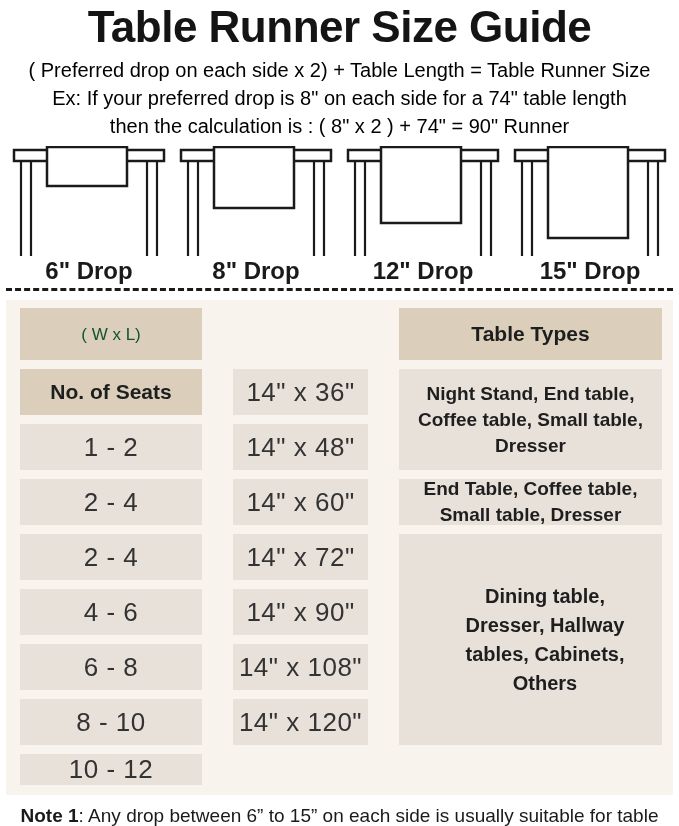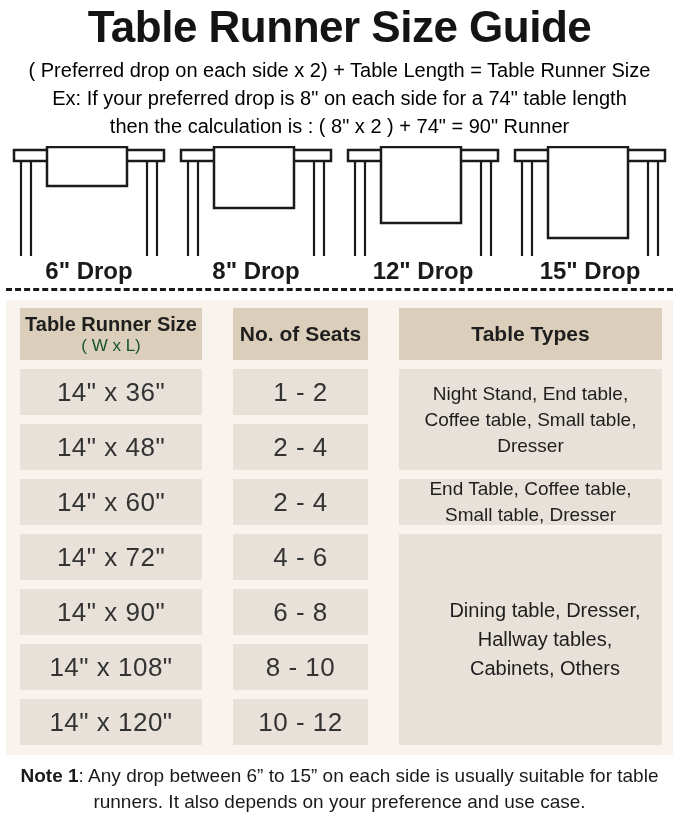--- a/index.html
+++ b/index.html
@@ -90,21 +90,21 @@
     font-weight: 400;
     letter-spacing: 0.5px;
     color: #333333;
   }
   .col3 { grid-column: 3; }
   .types-a { grid-row: 2 / span 2; }
   .types-b { grid-row: 4; }
   .types-c { grid-row: 5 / span 4; padding-left: 29px; }
   .types-text {
     font-size: 19px;
-    font-weight: 400;
+    font-weight: 700;
     line-height: 26px;
     color: #1e1e1e;
     padding: 0 6px;
   }
   .types-c .types-text { font-size: 20px; line-height: 29px; max-width: 200px; }
 
   
   .notes { margin-top: 7px; padding: 0 4px 6px 4px; }
   .note {
     margin: 8px;
@@ -171,28 +171,27 @@
     <div class="drop-label">12" Drop</div>
     <div class="drop-label">15" Drop</div>
   </div>
 
   <div class="dashed-sep"></div>
 
   <div class="panel">
     <div class="size-table">
 
       <div class="cell hdr">
-        <span class="hdr-main">Table Runner Size</span>
         <span class="hdr-sub">( W x L)</span>
+      </div>
+      <div class="cell hdr col3">
+        <span class="hdr-one">Table Types</span>
       </div>
       <div class="cell hdr">
         <span class="hdr-one">No. of Seats</span>
-      </div>
-      <div class="cell hdr col3">
-        <span class="hdr-one">Table Types</span>
       </div>
 
       <div class="cell">
           <span class="size-val">14" x 36"</span>
         </div>
       <div class="cell">
           <span class="seats-val">1 - 2</span>
         </div>
       <div class="cell col3 types-a">
         <span class="types-text">Night Stand, End table, Coffee table, Small table, Dresser</span>

